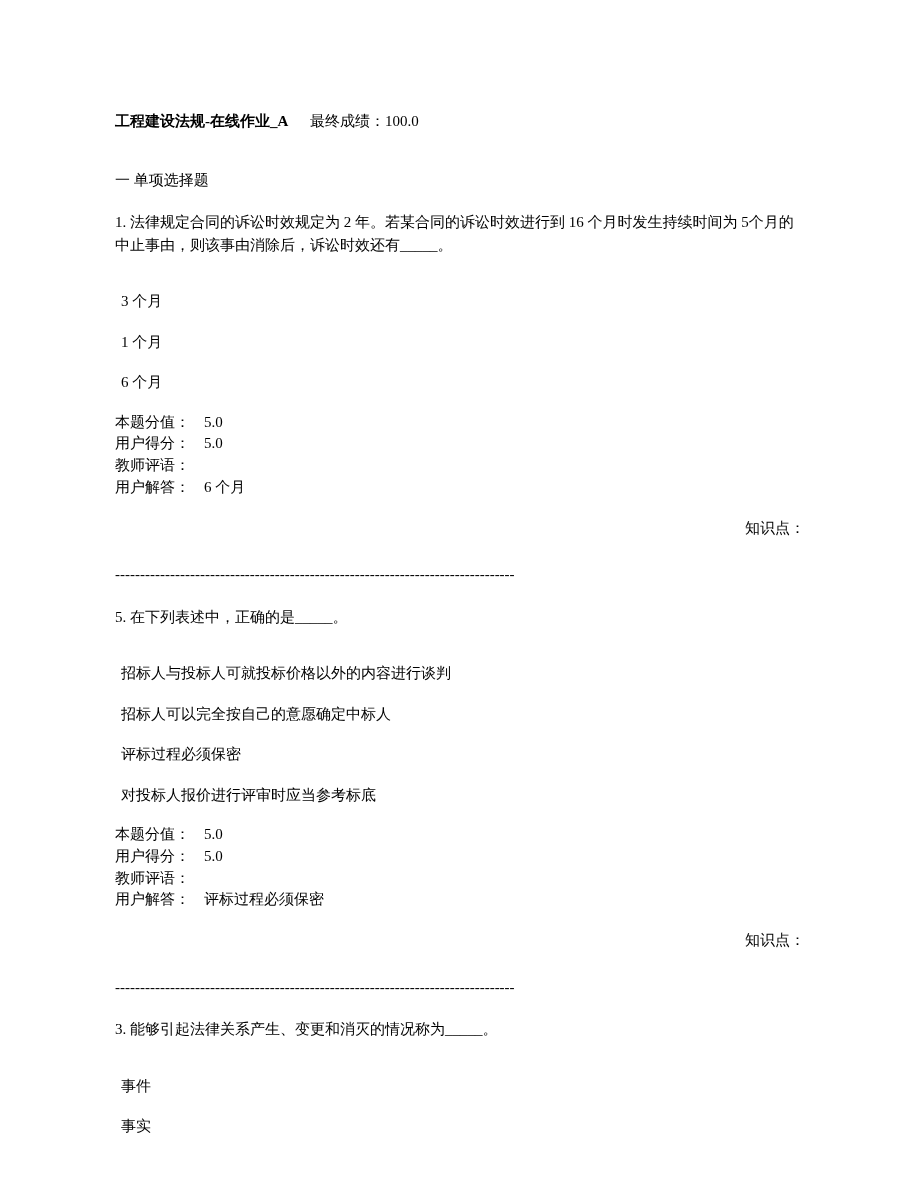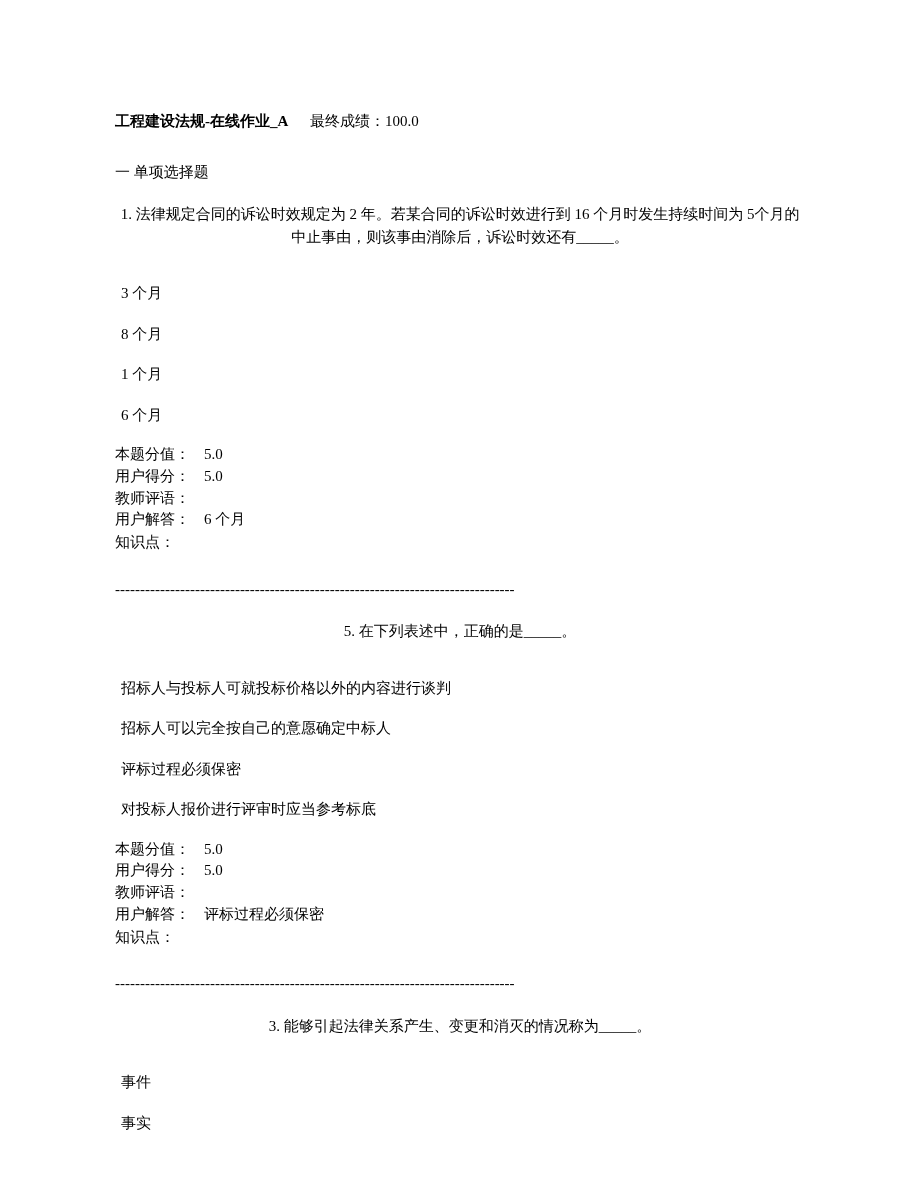--- a/index.html
+++ b/index.html
@@ -7,53 +7,54 @@
     font-size: 15px;
     line-height: 1.5;
     color: #000;
     background: #fff;
     margin: 0;
     padding: 110px 115px 40px 115px;
     width: 920px;
     box-sizing: border-box;
   }
   .header {
-    margin-bottom: 28px;
+    margin-bottom: 36px;
   }
   .title-bold {
     font-weight: bold;
   }
   .score {
     margin-left: 18px;
   }
   .section-title {
     margin-bottom: 20px;
   }
   .question {
     margin-bottom: 18px;
-    text-align: center;
   }
   .options {
     margin-bottom: 18px;
     margin-top: 34px;
   }
   .option {
     margin: 18px 0 18px 6px;
   }
   .meta-row {
     line-height: 1.45;
   }
   .meta-label {
     display: inline-block;
   }
   .meta-val {
     margin-left: 14px;
   }
   .kp {
+    margin-top: 18px;
     margin-bottom: 24px;
+    text-align: right;
   }
   .sep {
     margin: 12px 0 20px 0;
     white-space: nowrap;
     overflow: hidden;
     letter-spacing: 0px;
   }
 </style>
 </head>
 <body>
@@ -61,21 +62,20 @@
 <div class="header">
   <span class="title-bold">工程建设法规-在线作业_A</span>
   <span class="score">最终成绩：</span><span>100.0</span>
 </div>
 
 <div class="section-title">一  单项选择题</div>
 
 <div class="question">1.  法律规定合同的诉讼时效规定为 2 年。若某合同的诉讼时效进行到 16 个月时发生持续时间为 5个月的中止事由，则该事由消除后，诉讼时效还有_____。</div>
 <div class="options">
   <div class="option">3 个月</div>
-  <div class="option">8 个月</div>
   <div class="option">1 个月</div>
   <div class="option">6 个月</div>
 </div>
 <div class="meta-row">
   <span class="meta-label">本题分值：</span><span class="meta-val">5.0</span>
 </div>
 <div class="meta-row">
   <span class="meta-label">用户得分：</span><span class="meta-val">5.0</span>
 </div>
 <div class="meta-row">

